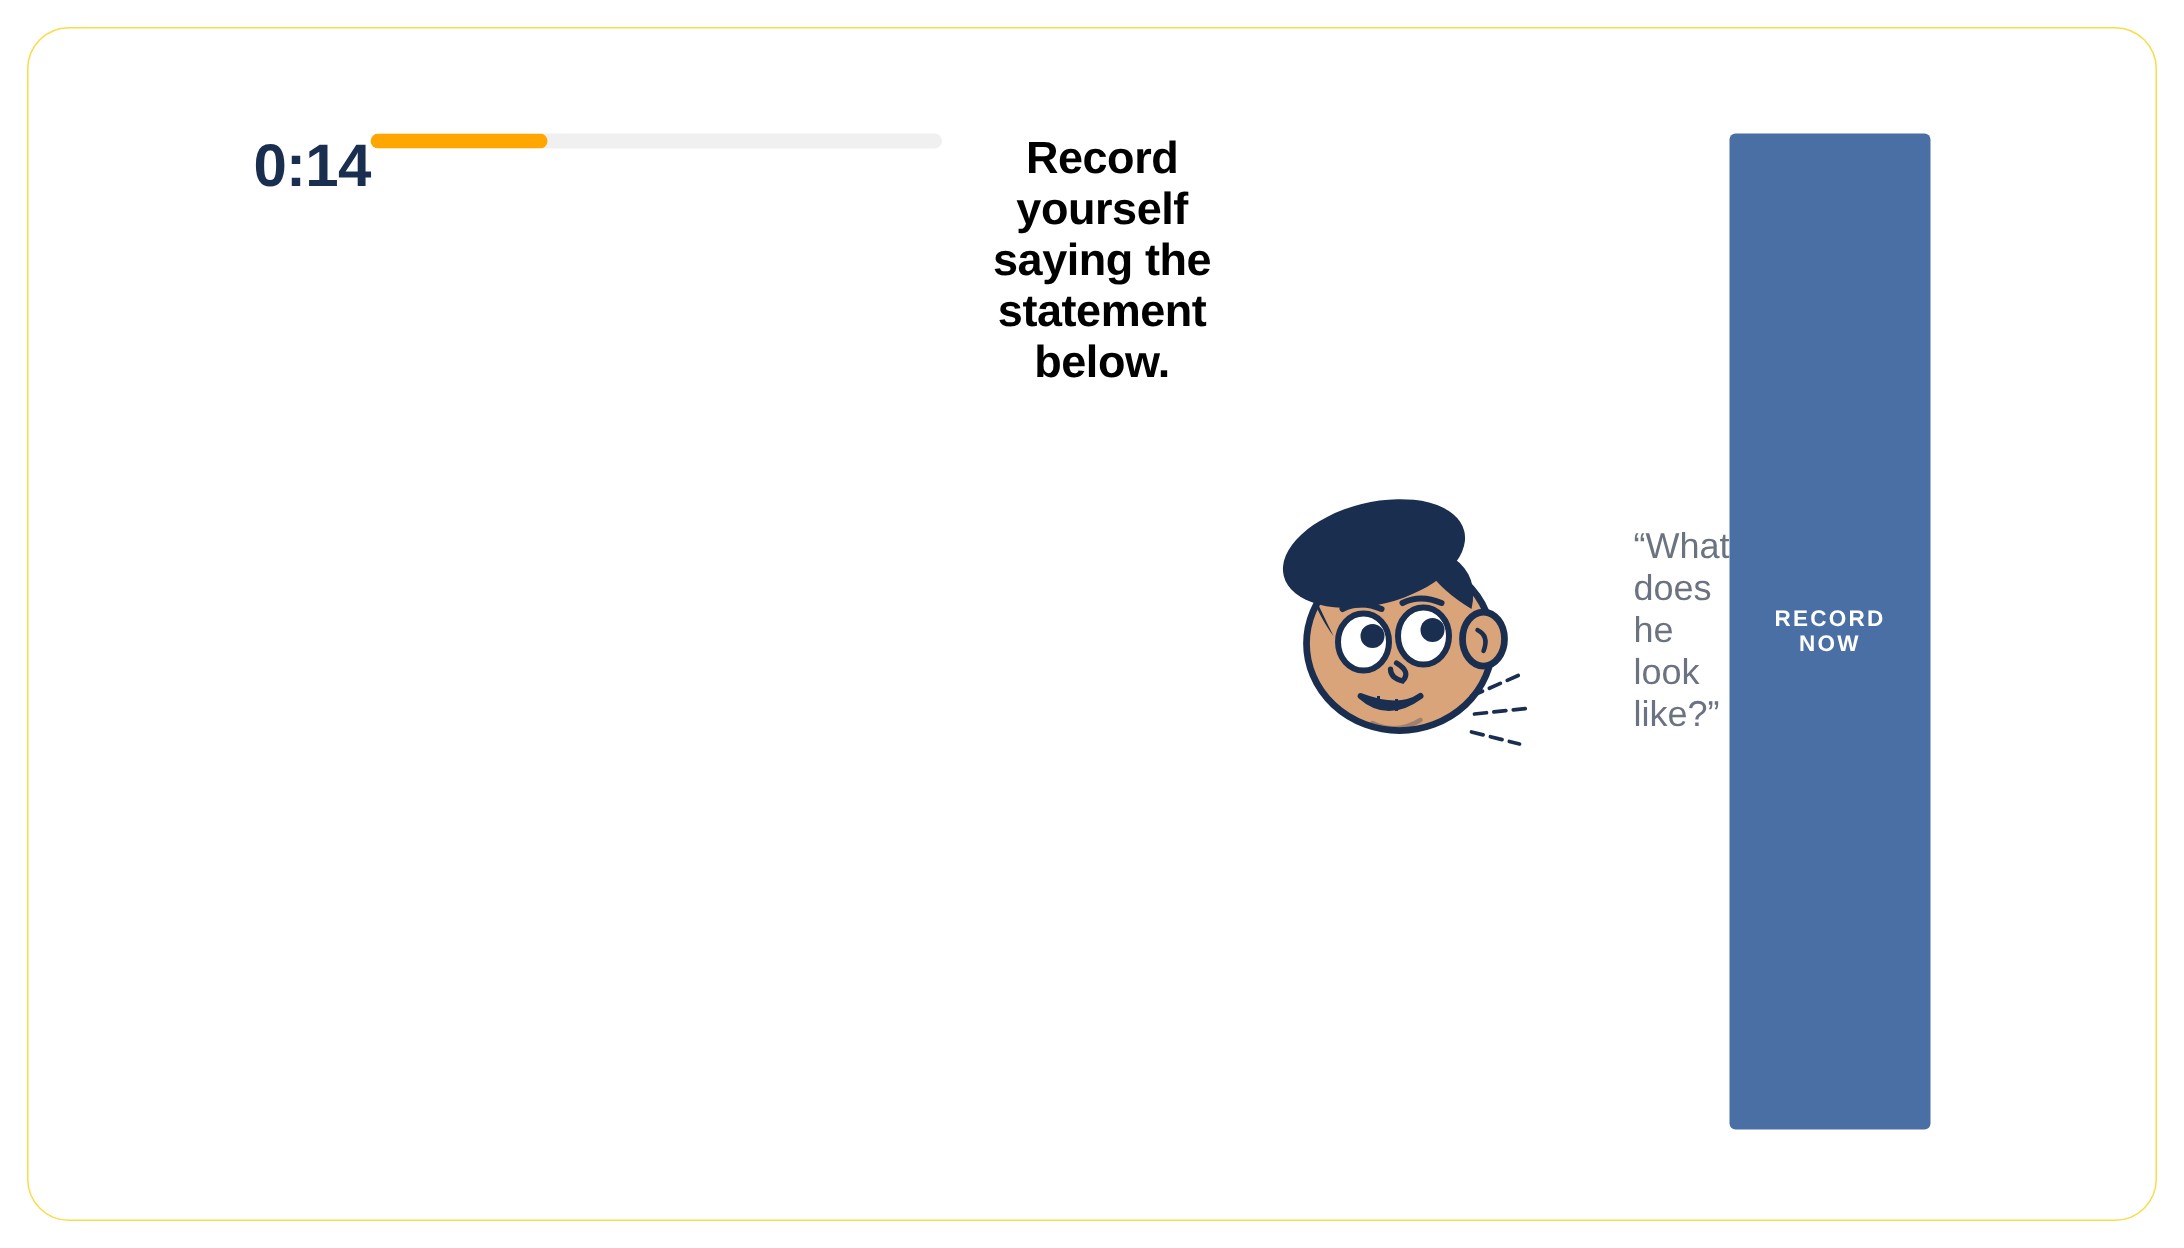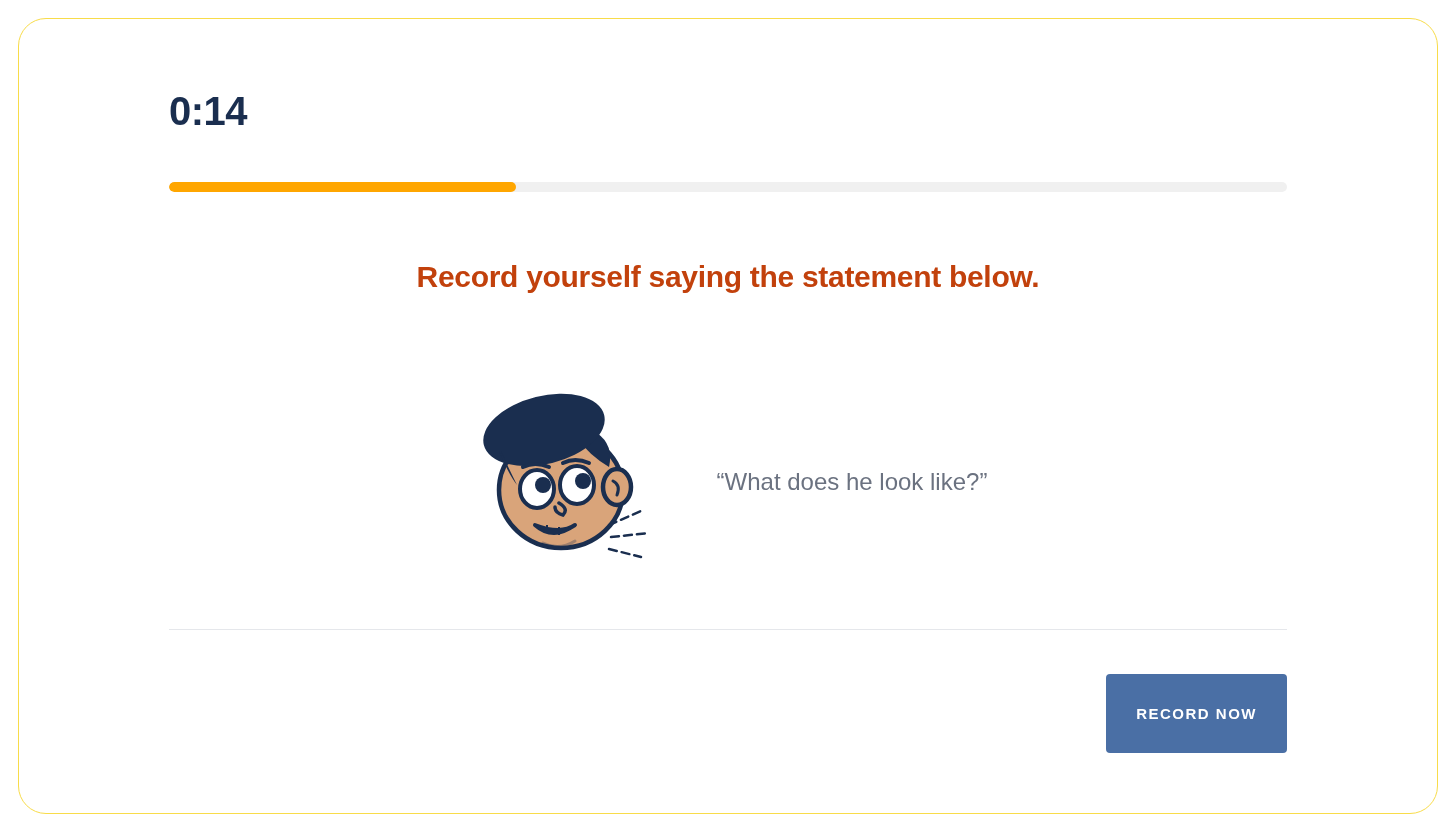--- a/index.html
+++ b/index.html
@@ -17,21 +17,21 @@
     }
     
     .card {
       width: 100%;
       height: 100%;
       border: 1.5px solid #F8DC4A;
       border-radius: 28px;
       padding: 70px 150px 60px 150px;
       position: relative;
       display: flex;
-      flex-direction: column;
+      flex-direction: row;
     }
     
     .timer {
       font-size: 40px;
       font-weight: 800;
       color: #1A2E4F;
       letter-spacing: -0.5px;
       margin-bottom: 48px;
     }
     
@@ -47,32 +47,31 @@
     .progress-fill {
       height: 100%;
       background: #FFA600;
       border-radius: 5px;
     }
     
     .instruction {
       text-align: center;
       font-size: 30px;
       font-weight: 800;
-      color: #c2410c;
+      color: #000000;
       margin-bottom: 70px;
       letter-spacing: -0.3px;
     }
     
     .content-row {
       display: flex;
       align-items: center;
       justify-content: center;
       gap: 48px;
       flex: 1;
-      text-align: right;
     }
     
     .avatar-wrap {
       flex-shrink: 0;
     }
     
     .statement {
       font-size: 24px;
       color: #6B7280;
       font-weight: 400;

